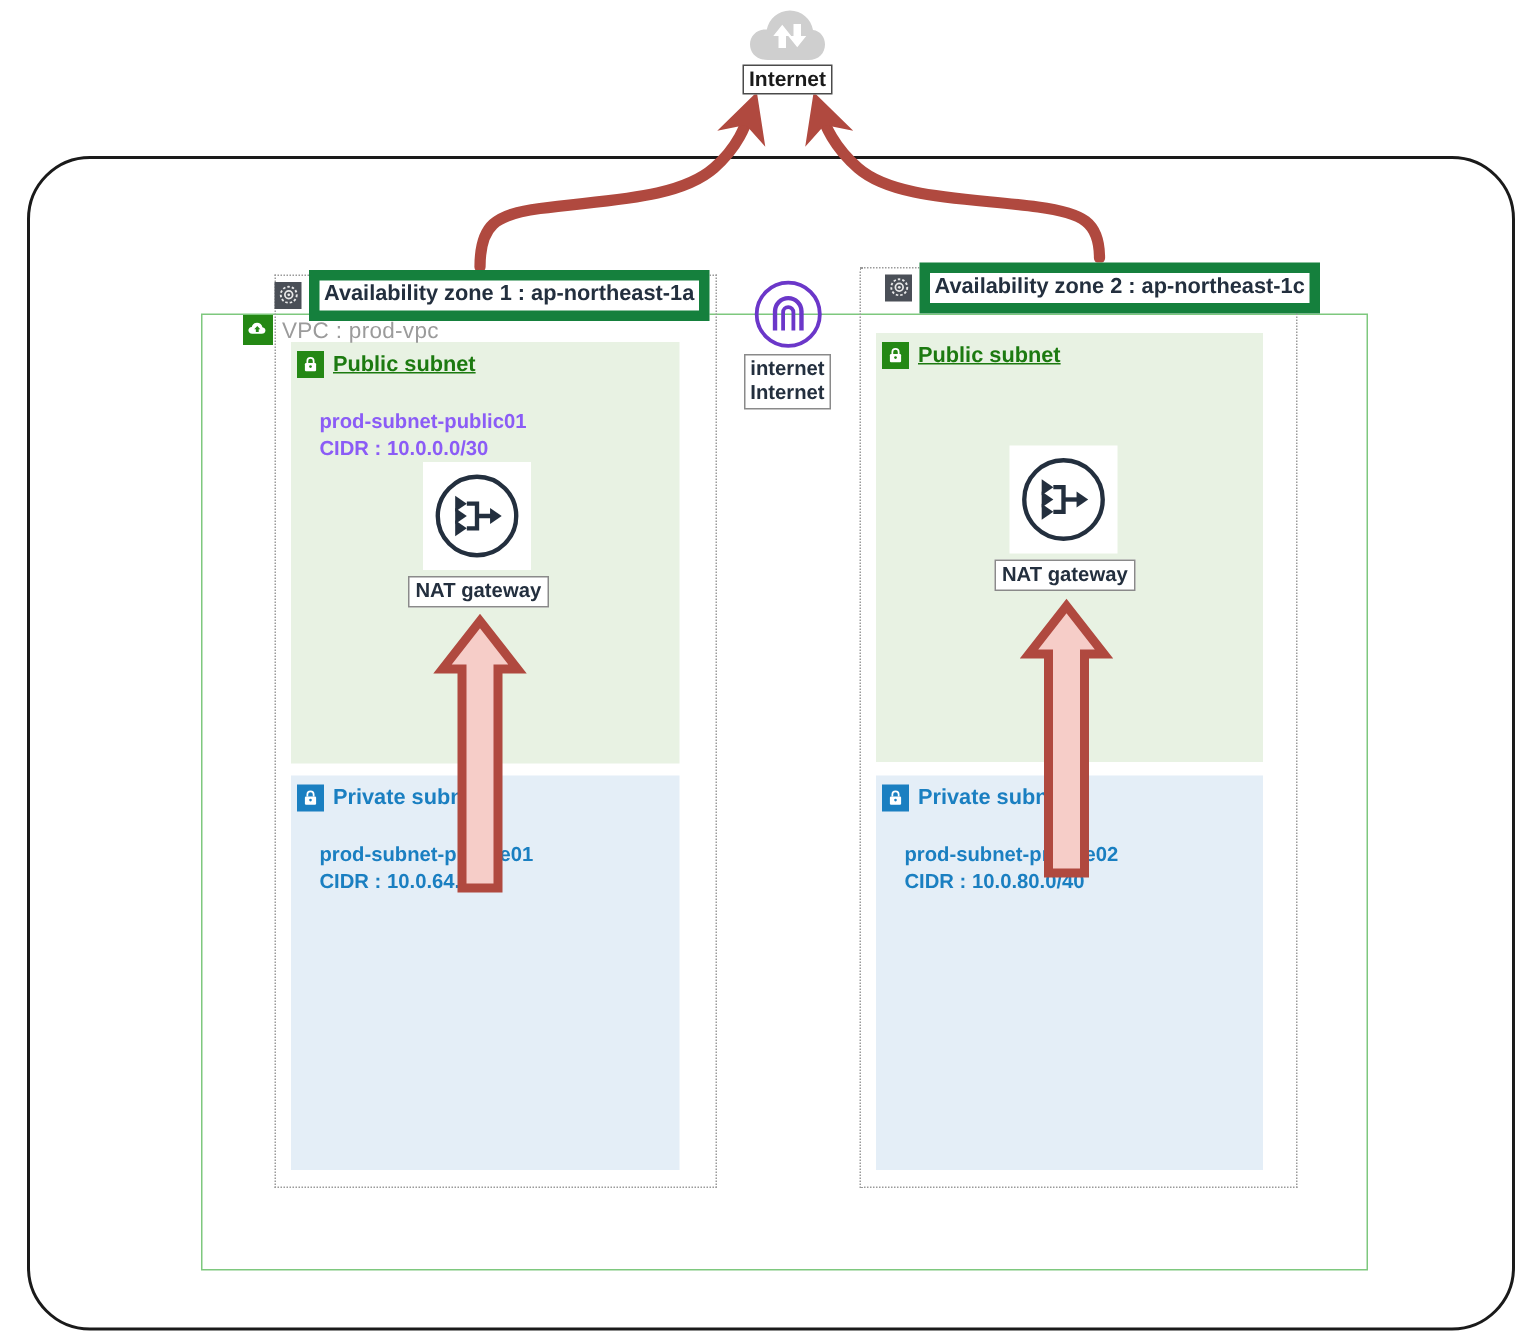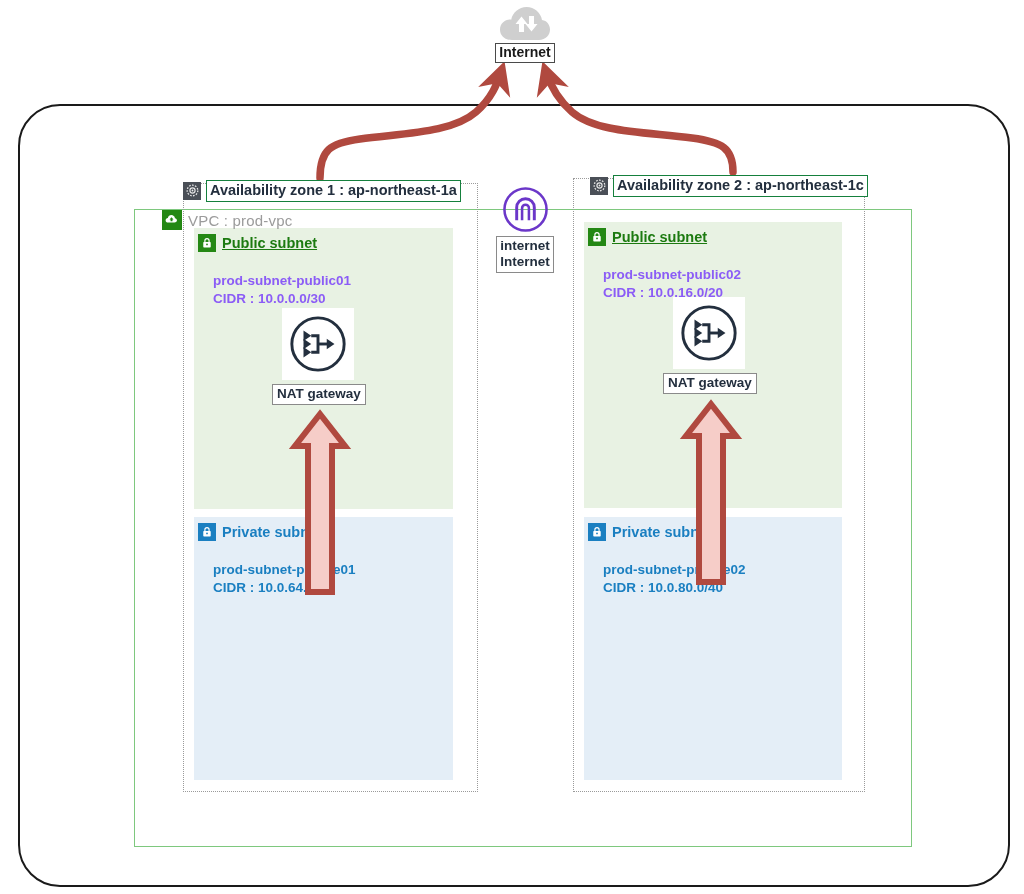--- a/index.html
+++ b/index.html
@@ -35,21 +35,21 @@
   .az-box{border:1.6px dotted #9a9a9a;background:transparent;}
   #az1-box{left:183px;top:183px;width:293px;height:607px;}
   #az2-box{left:573px;top:178px;width:290px;height:612px;}
 
   .az-header{display:flex;align-items:center;gap:5px;}
   #az1-header{left:183px;top:180px;}
   #az2-header{left:573px;top:175px;margin-left:17px;}
   .az-icon{width:18px;height:18px;background:#4a4f57;display:flex;align-items:center;justify-content:center;flex:0 0 auto;}
   .az-title{
     font-size:14.5px;font-weight:bold;color:#232f3e;background:#fff;
-    border:1px solid #15803d;padding:1px 3px 2px 3px;white-space:nowrap;line-height:1.15;
+    border:7px solid #15803d;padding:1px 3px 2px 3px;white-space:nowrap;line-height:1.15;
   }
 
   
   .subnet{position:absolute;}
   .subnet-public{background:#e8f2e3;}
   .subnet-private{background:#e4eef7;}
   #subnet-pub-1{left:194px;top:228px;width:259px;height:281px;}
   #subnet-priv-1{left:194px;top:517px;width:259px;height:263px;}
   #subnet-pub-2{left:584px;top:222px;width:258px;height:286px;}
   #subnet-priv-2{left:584px;top:517px;width:258px;height:263px;}
@@ -195,24 +195,20 @@
   <div class="subnet subnet-public z-sub" id="subnet-pub-2">
     <div class="subnet-head">
       <span class="sn-icon pub">
         <svg viewBox="0 0 18 18" width="14" height="14">
           <rect x="4.2" y="7.8" width="9.6" height="7" rx="1" fill="#ffffff"></rect>
           <path d="M6.3 7.8 V6.1 A2.7 2.7 0 0 1 11.7 6.1 V7.8" fill="none" stroke="#ffffff" stroke-width="1.5"></path>
           <circle cx="9" cy="10.8" r="1.15" fill="#248814"></circle>
         </svg>
       </span>
       <span class="sn-head-label pub nosel">Public subnet</span>
-    </div>
-    <div class="sn-body pub nosel">
-      <div>prod-subnet-public02</div>
-      <div>CIDR : 10.0.16.0/20</div>
     </div>
   </div>
 
   <div class="subnet subnet-private z-sub" id="subnet-priv-2">
     <div class="subnet-head">
       <span class="sn-icon priv">
         <svg viewBox="0 0 18 18" width="14" height="14">
           <rect x="4.2" y="7.8" width="9.6" height="7" rx="1" fill="#ffffff"></rect>
           <path d="M6.3 7.8 V6.1 A2.7 2.7 0 0 1 11.7 6.1 V7.8" fill="none" stroke="#ffffff" stroke-width="1.5"></path>
           <circle cx="9" cy="10.8" r="1.15" fill="#1a7fc1"></circle>

